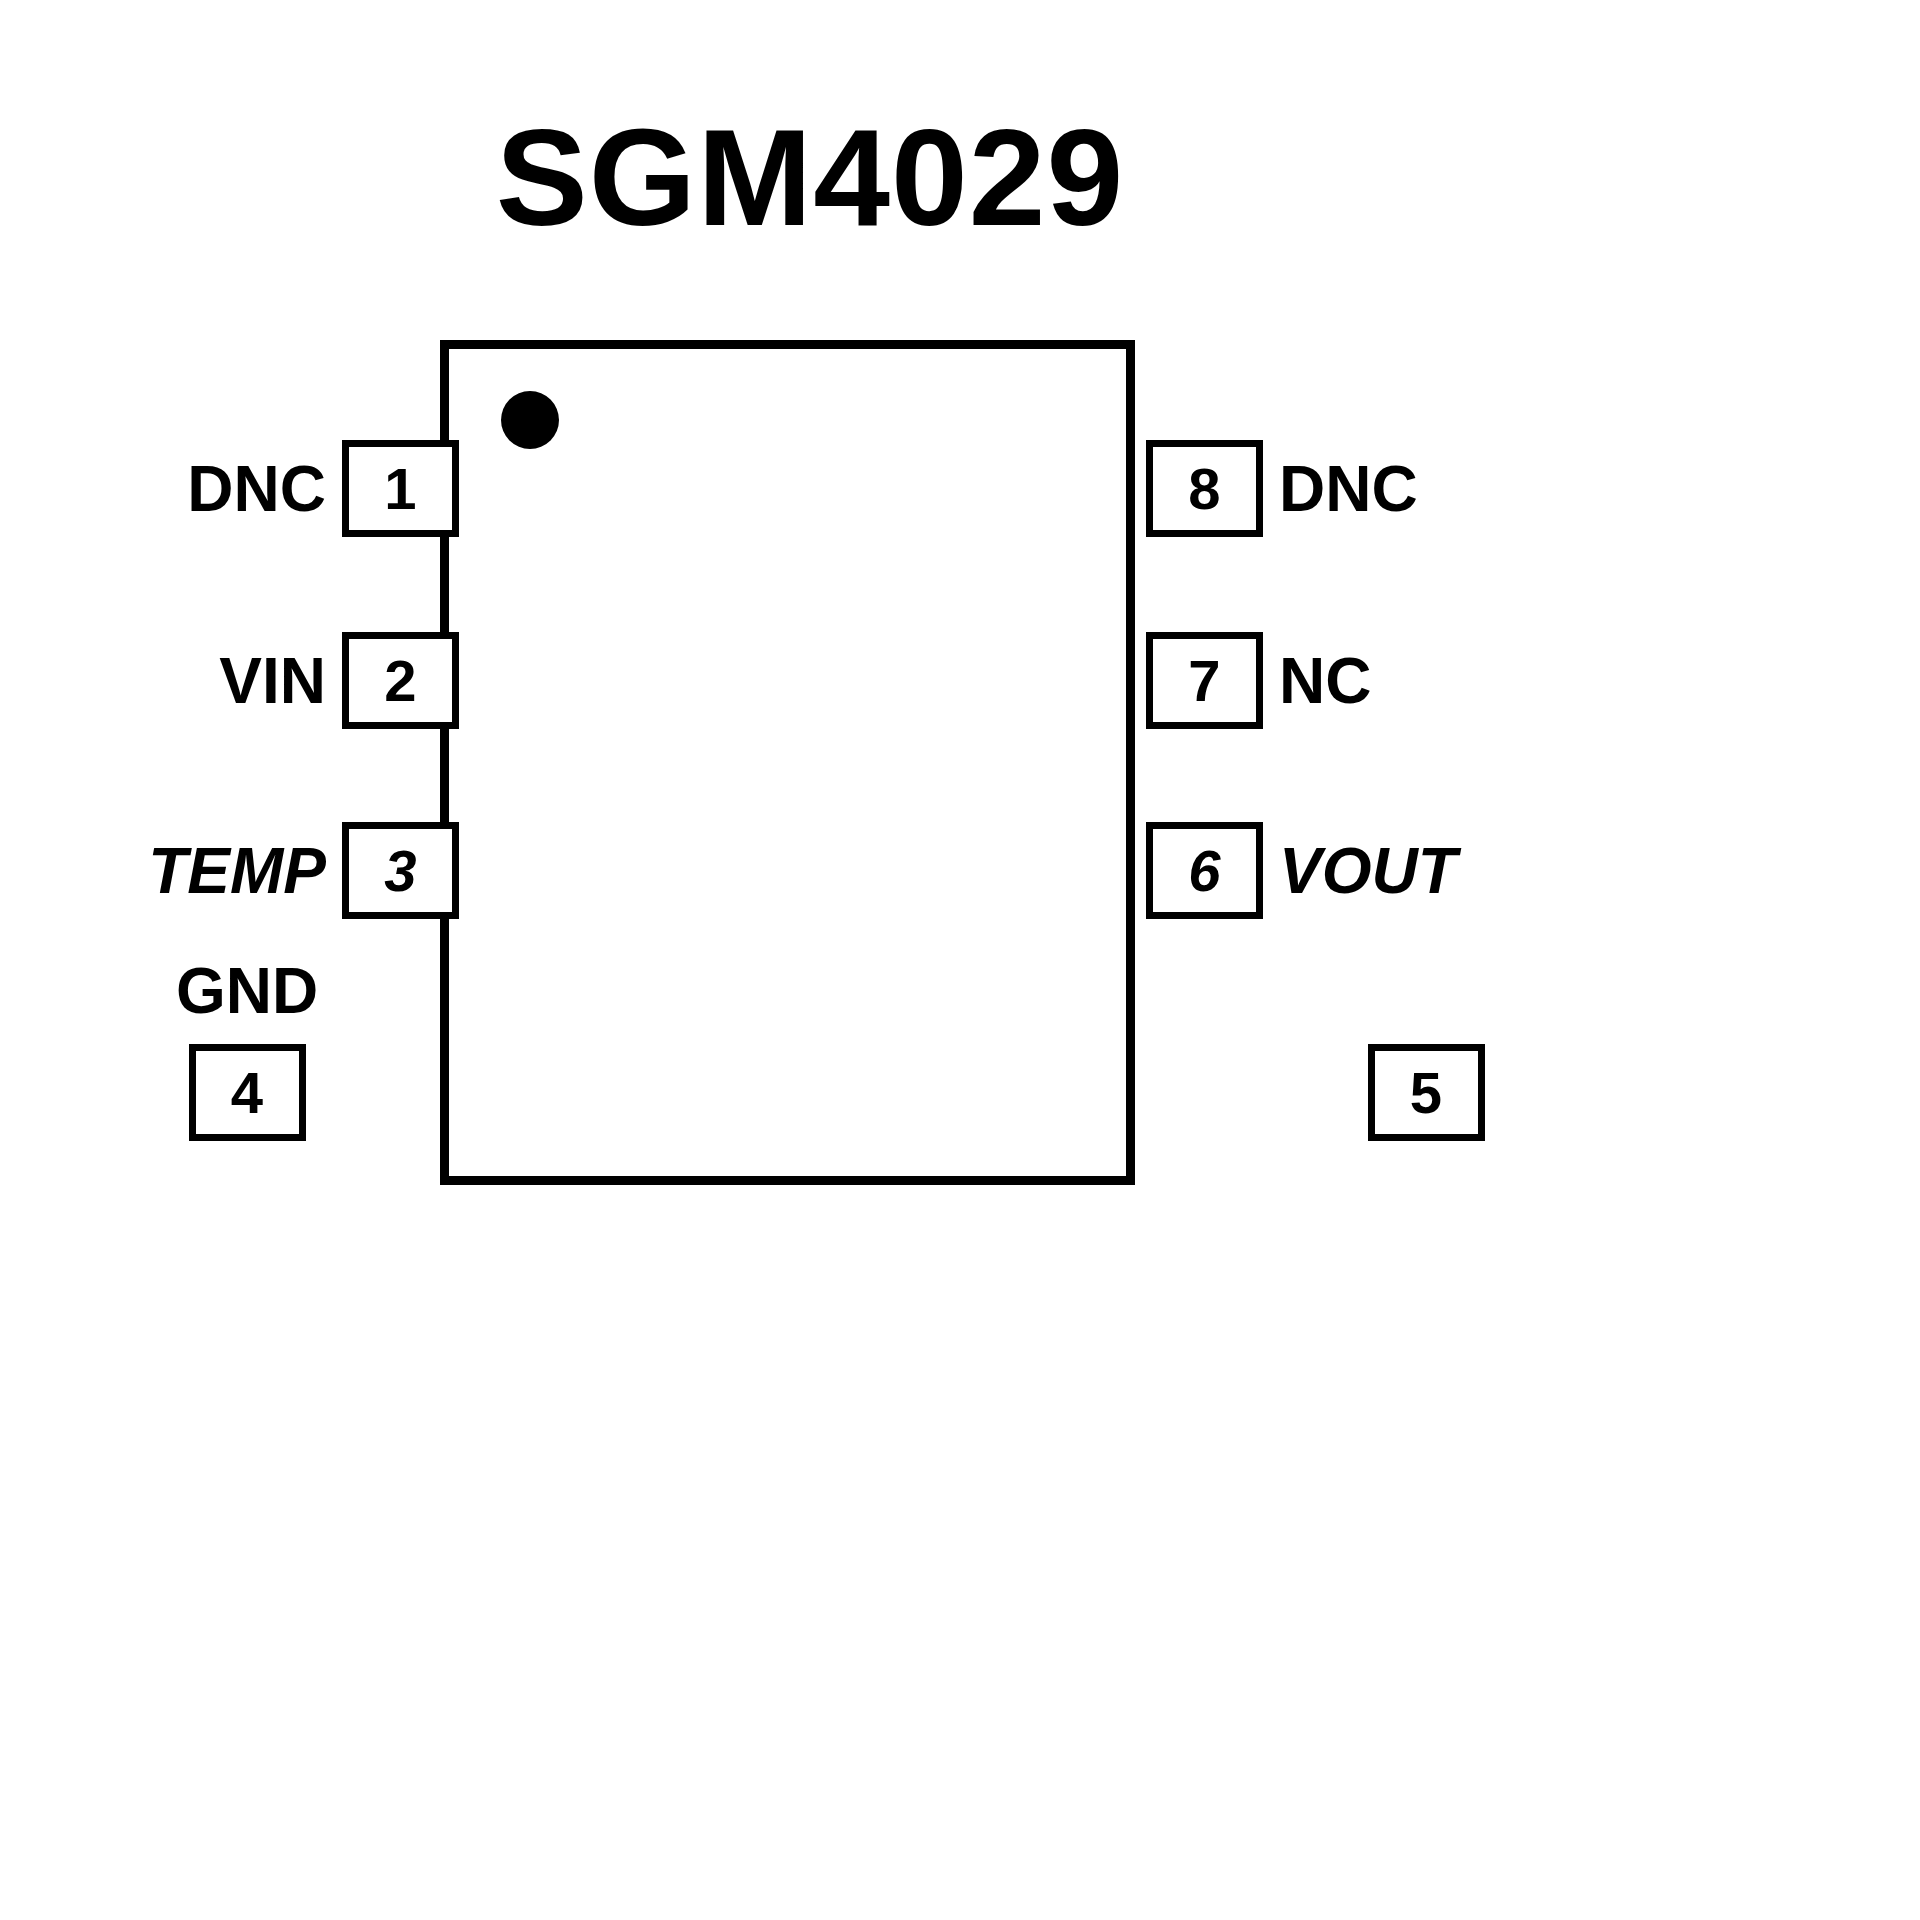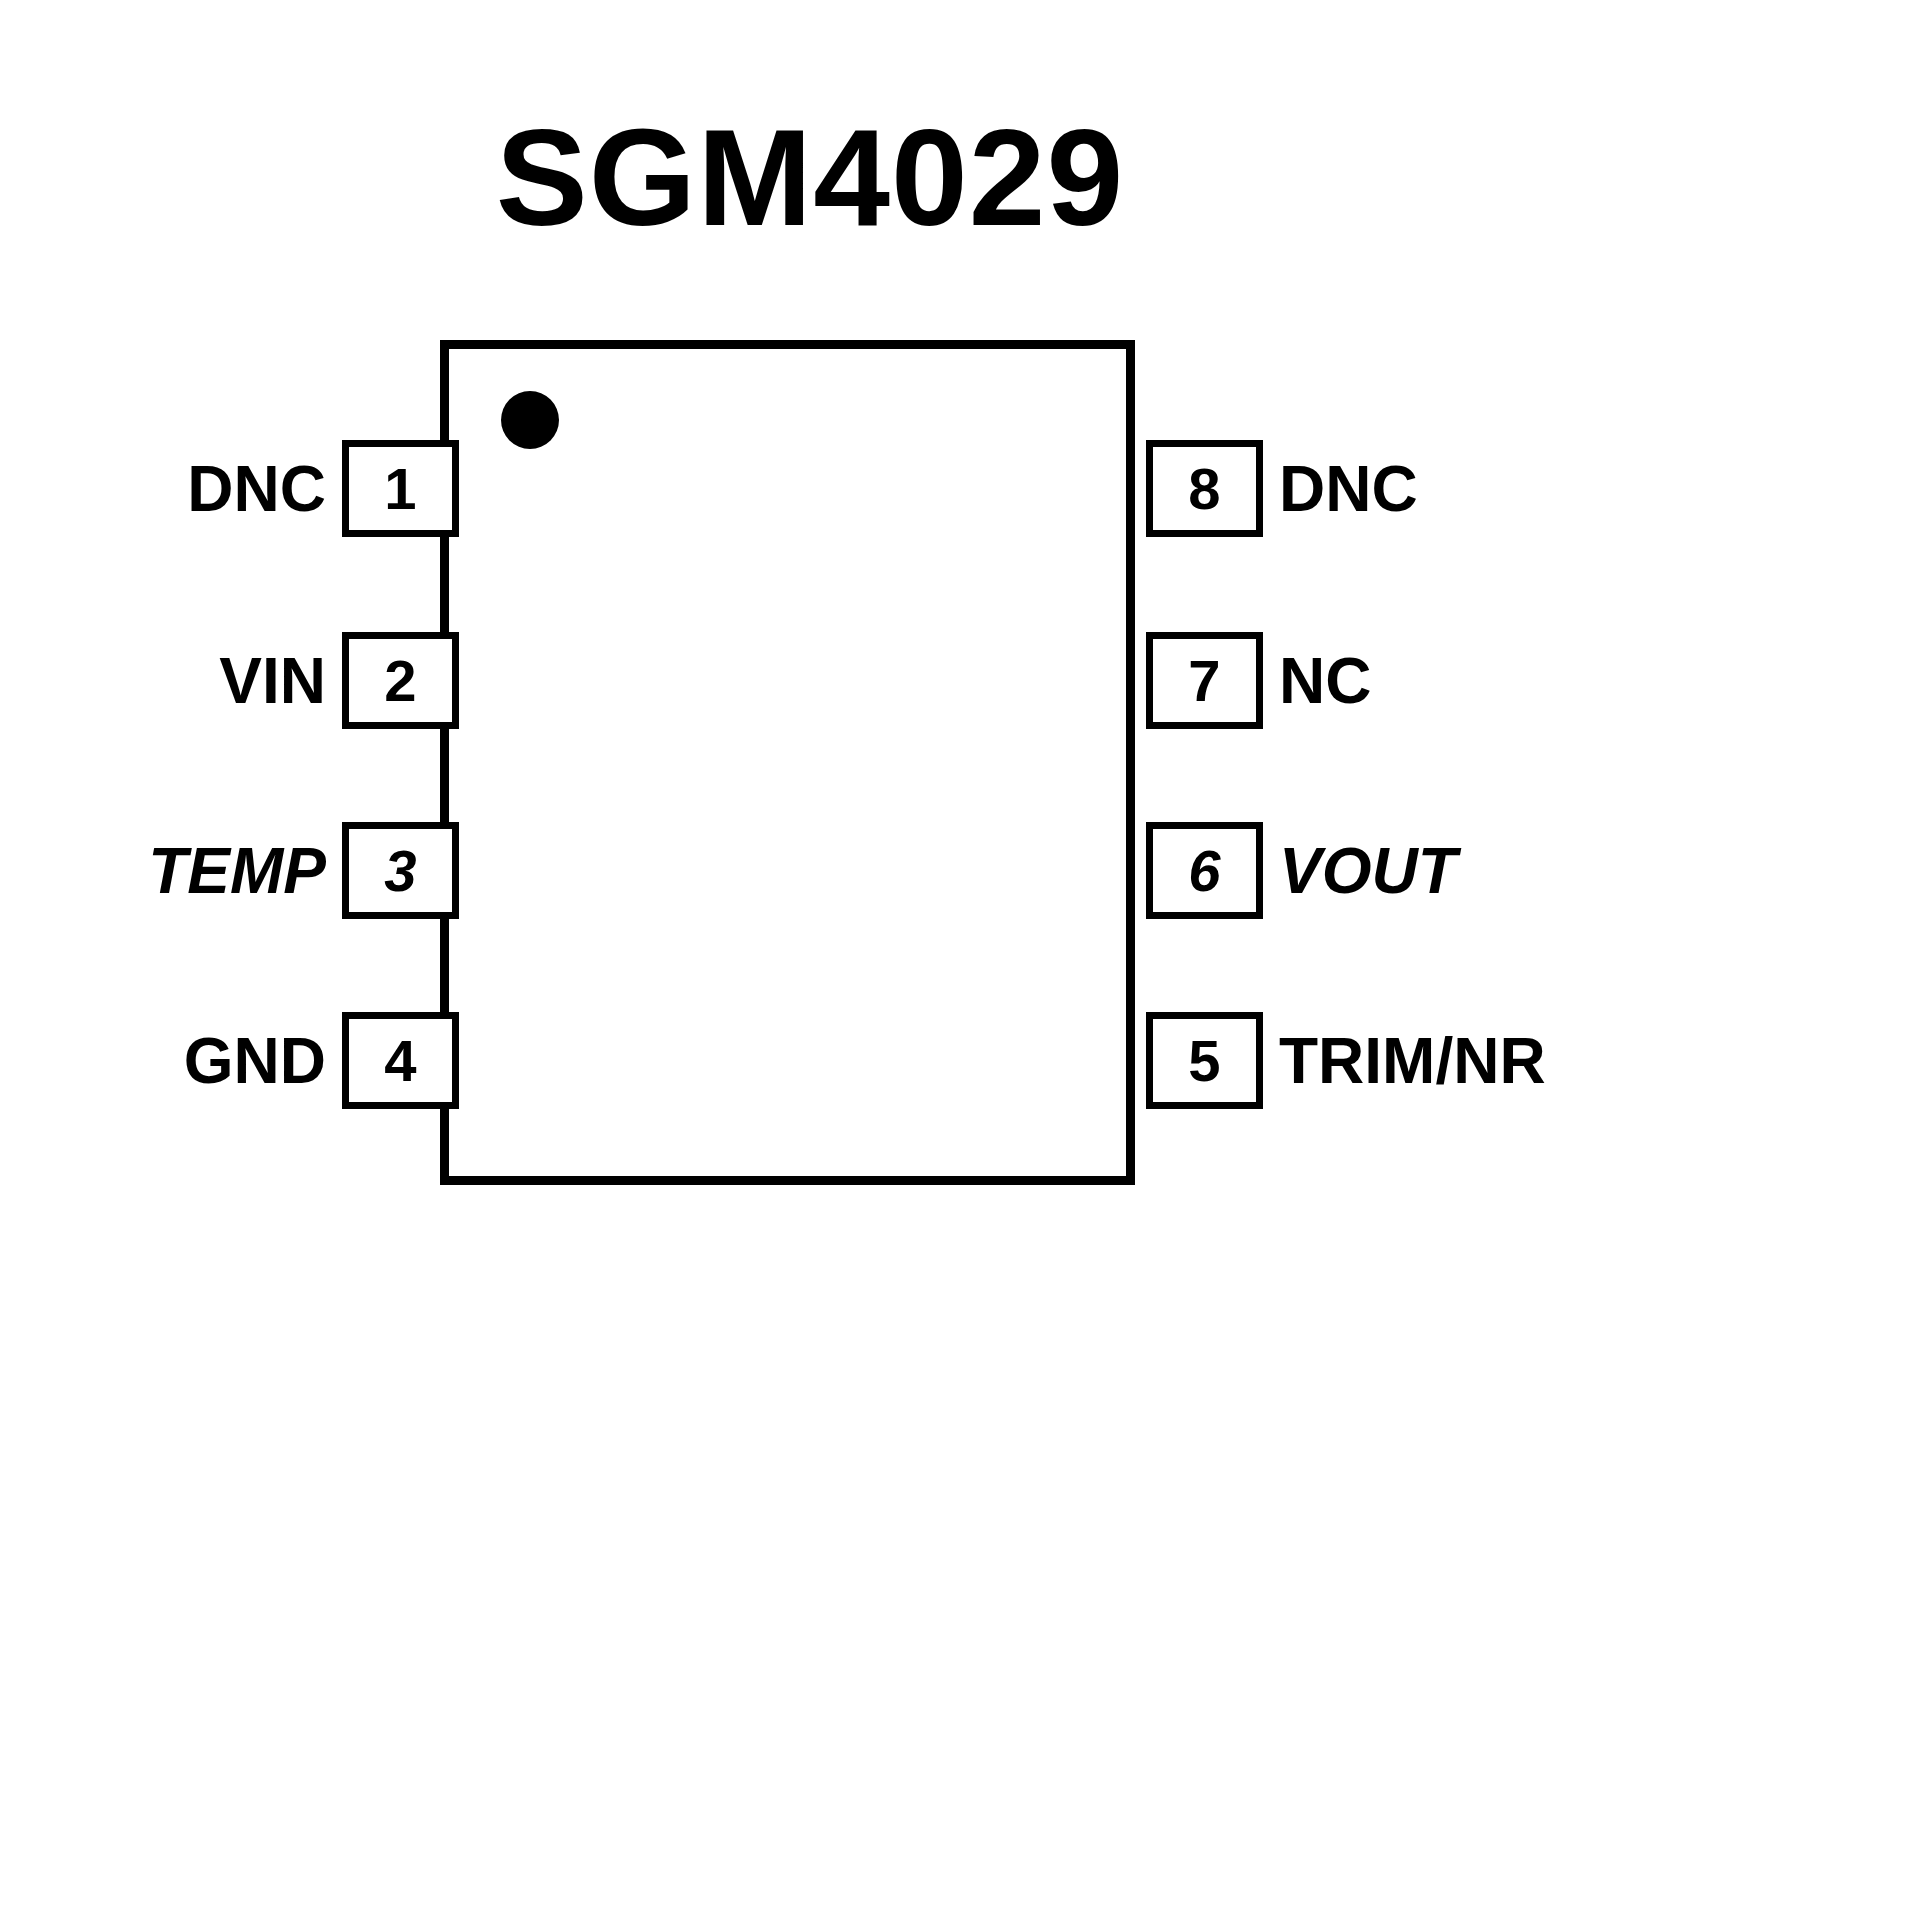--- a/index.html
+++ b/index.html
@@ -83,21 +83,21 @@
   .pin-label {
     font-size: 64px;
     font-weight: bold;
     color: #000000;
     white-space: nowrap;
   }
   
   .row-0 { top: 440px; }
   .row-1 { top: 632px; }
   .row-2 { top: 822px; font-style: italic; }
-  .row-3 { top: 1012px; }
+  .row-3 { top: 1044px; flex-direction: column; }
 </style>
 </head>
 <body>
 
 <div class="canvas">
 
   <div class="title">SGM4029</div>
 
   <div class="ic-body">
     <div class="pin1-dot"></div>
@@ -127,16 +127,15 @@
   <div class="pin-row right row-1">
     <div class="pin-box">7</div>
     <span class="pin-label">NC</span>
   </div>
   <div class="pin-row right row-2">
     <div class="pin-box">6</div>
     <span class="pin-label">VOUT</span>
   </div>
   <div class="pin-row right row-3">
     <div class="pin-box">5</div>
-    <span class="pin-label">TRIM/NR</span>
   </div>
 
 </div>
 
 </body></html>

